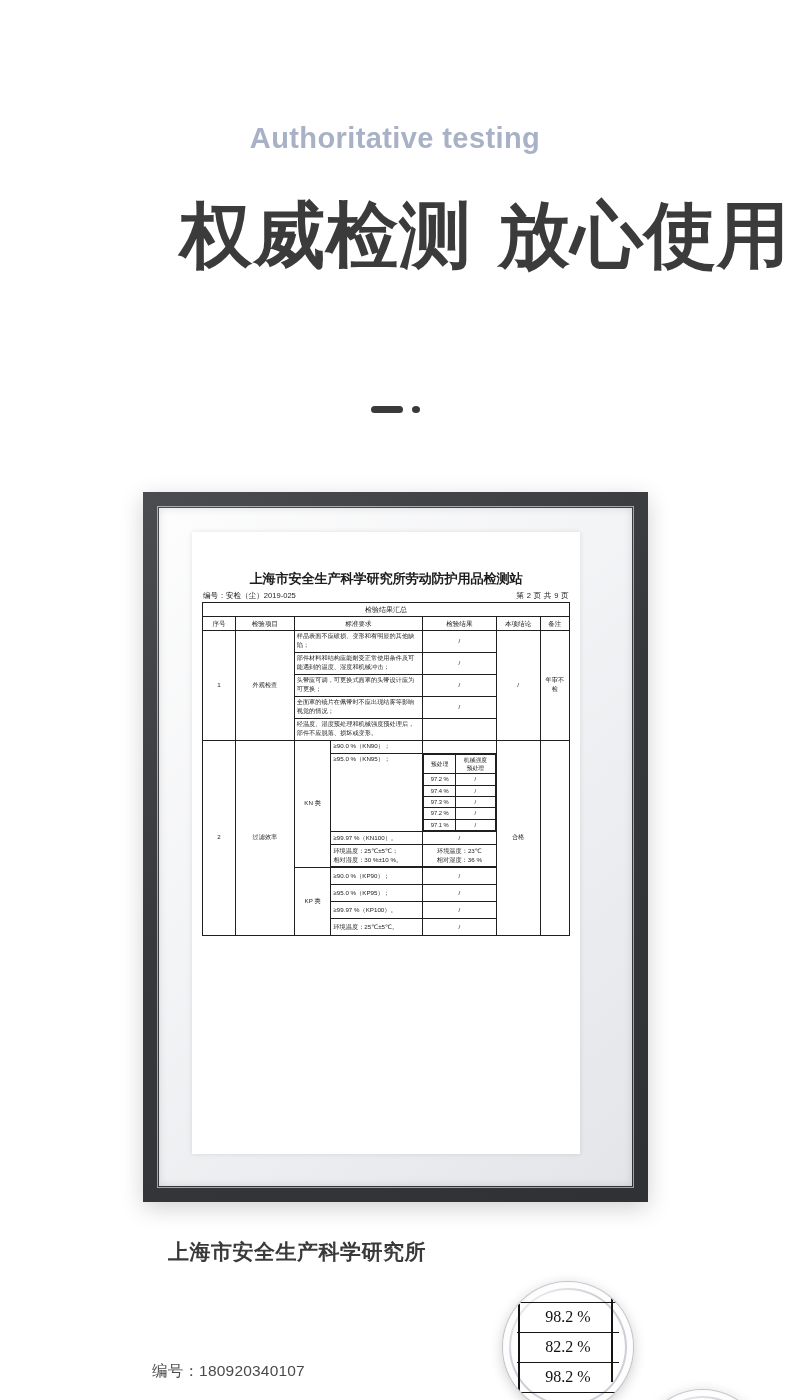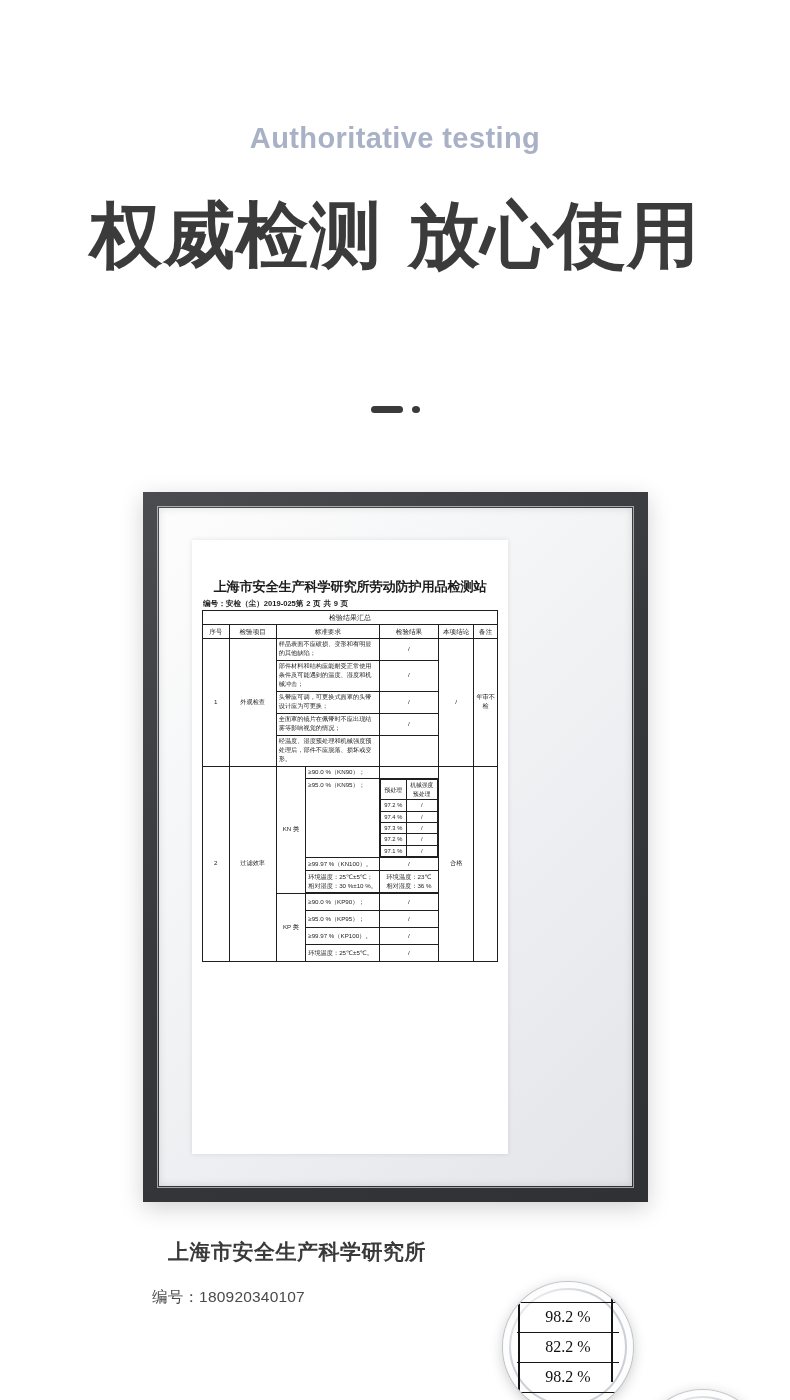--- a/index.html
+++ b/index.html
@@ -13,21 +13,21 @@
 
   
   .eyebrow {
     position: absolute; left: 0; top: 122px; width: 790px;
     text-align: center;
     font-size: 29px; font-weight: bold; letter-spacing: .4px;
     color: #a9b1c6;
   }
   .headline {
     position: absolute; left: 0; top: 188px; width: 790px;
-    text-align: center;
+    text-align: right;
     font-size: 72px; font-weight: bold; letter-spacing: 1px;
     color: #3b3b3b; white-space: nowrap;
   }
   .headline .gap { display: inline-block; width: 26px; }
   .subline {
     position: absolute; left: 0; top: 330px; width: 790px;
     text-align: center;
     font-size: 25px; font-weight: bold; letter-spacing: .5px;
     color: #3b3b3b;
   }
@@ -53,39 +53,39 @@
   .mat {
     position: absolute; left: 16px; top: 16px; right: 16px; bottom: 16px;
     background: linear-gradient(135deg, #fdfdfd 0%, #f3f4f6 40%, #e3e5e9 100%);
   }
   .mat-inner-shadow {
     position: absolute; inset: 0;
     box-shadow: inset 0 0 9px rgba(0,0,0,.12);
     pointer-events: none;
   }
   .paper {
-    position: absolute; left: 33px; top: 32px; width: 316px; bottom: 32px;
+    position: absolute; left: 33px; top: 24px; width: 388px; bottom: 32px;
     background: #ffffff;
     box-shadow: 0 0 5px rgba(0,0,0,.10);
     overflow: hidden;
   }
 
   
   .doc { position: absolute; left: 10px; right: 10px; top: 38px; color: #1c1c1c; }
   .doc-title {
     text-align: center; font-size: 13.2px; font-weight: bold;
     letter-spacing: -.2px; white-space: nowrap;
   }
   .doc-subtitle {
     text-align: center; font-size: 11.6px; font-weight: bold;
     margin-top: 2px; letter-spacing: -.2px; white-space: nowrap;
   }
   .doc-meta {
-    display: flex; align-items: flex-end;
-    font-size: 7.6px; font-weight: bold; margin-top: 3px; padding: 0 1px 1px 1px;
+    display: flex; justify-content: space-between; align-items: flex-end;
+    font-size: 7.6px; font-weight: normal; margin-top: 3px; padding: 0 1px 1px 1px;
   }
   .doc-meta .pages { letter-spacing: .3px; }
 
   table.report {
     width: 100%; border-collapse: collapse;
     font-size: 6.2px; line-height: 1.45; color: #1d1d1d;
     table-layout: fixed;
   }
   table.report td, table.report th {
     border: 1px solid #1f1f1f;
@@ -142,21 +142,21 @@
   
   .caption-org {
     position: absolute; left: 168px; top: 1238px;
     font-size: 21px; font-weight: bold; color: #3a3a3a; letter-spacing: .5px;
   }
   .caption-note {
     position: absolute; left: 152px; top: 1282px;
     font-size: 15.5px; color: #4a4a4a; letter-spacing: .2px;
   }
   .caption-code {
-    position: absolute; left: 152px; top: 1287px;
+    position: absolute; left: 152px; top: 1361px;
     font-size: 15.5px; color: #4a4a4a; letter-spacing: .2px;
   }
 </style>
 </head>
 <body>
 
 <div class="page">
 
   <div class="eyebrow">Authoritative testing</div>
 

